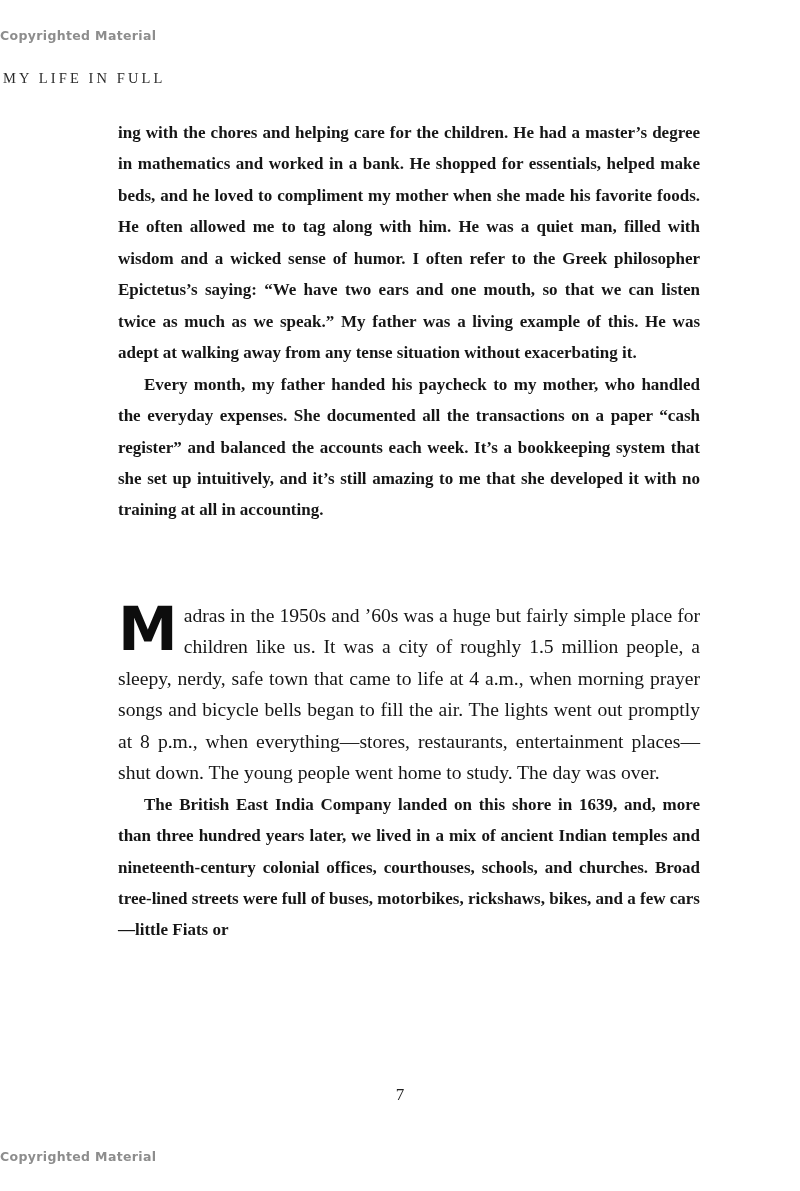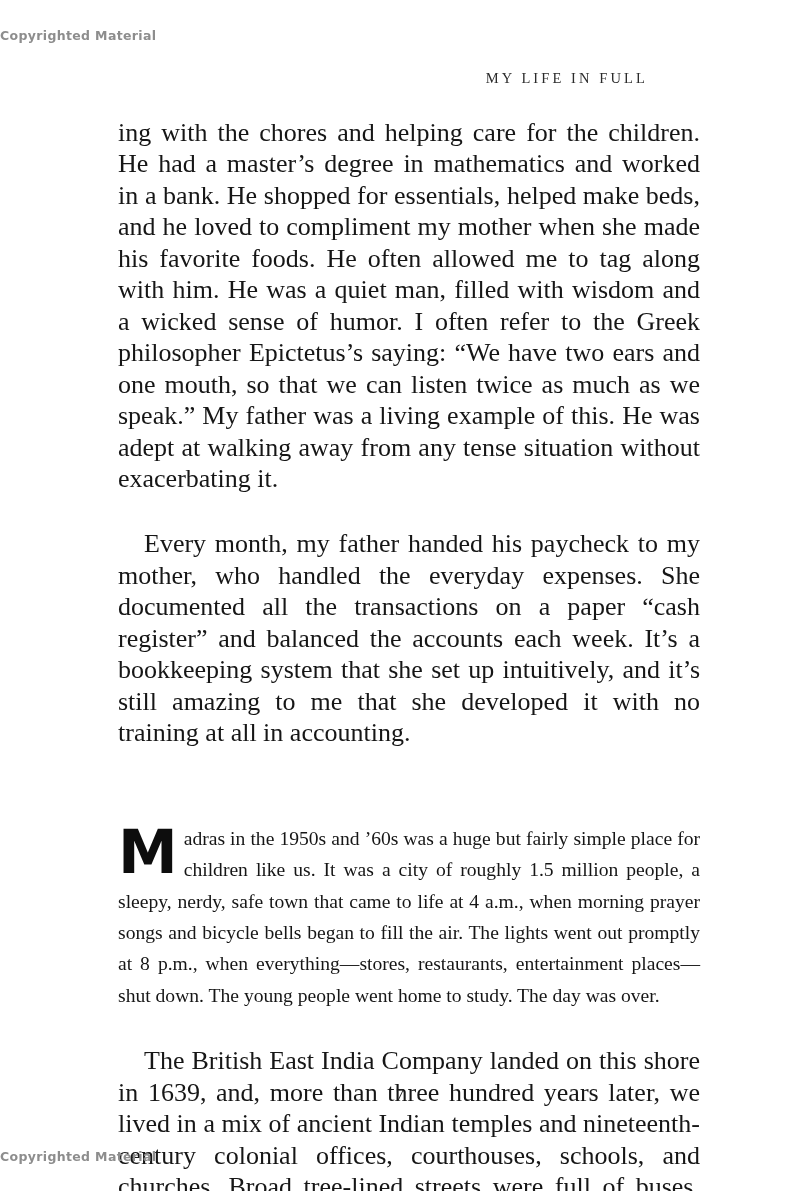--- a/index.html
+++ b/index.html
@@ -33,50 +33,50 @@
   }
   .watermark-top    { top: 28px; }
   .watermark-bottom { top: 1149px; }
 
   
   .running-head {
     position: absolute;
     left: 0;
     top: 70px;
     width: 648px;
-    text-align: right;
+    text-align: left;
     font-family: "Liberation Serif", "DejaVu Serif", serif;
     font-size: 14.5px;
     letter-spacing: 3.1px;
     text-indent: 3.1px;
     color: #2b2b2b;
   }
 
   
   .textblock {
     position: absolute;
     left: 118px;
     top: 117px;
     width: 582px;
     color: #161616;
   }
 
   p.para {
     margin: 0;
-    font-size: 26px;
+    font-size: 17px;
     line-height: 31.45px;
     text-align: justify;
     text-justify: inter-word;
     -webkit-hyphens: none;
     hyphens: none;
     word-spacing: 0px;
+    font-weight: bold;
   }
   p.para.indent {
     text-indent: 26px;
-    margin-top: 34px;
   }
   p.para.noindent {
     text-indent: 0;
   }
 
   
   .section-gap {
     height: 74px;
   }
 

